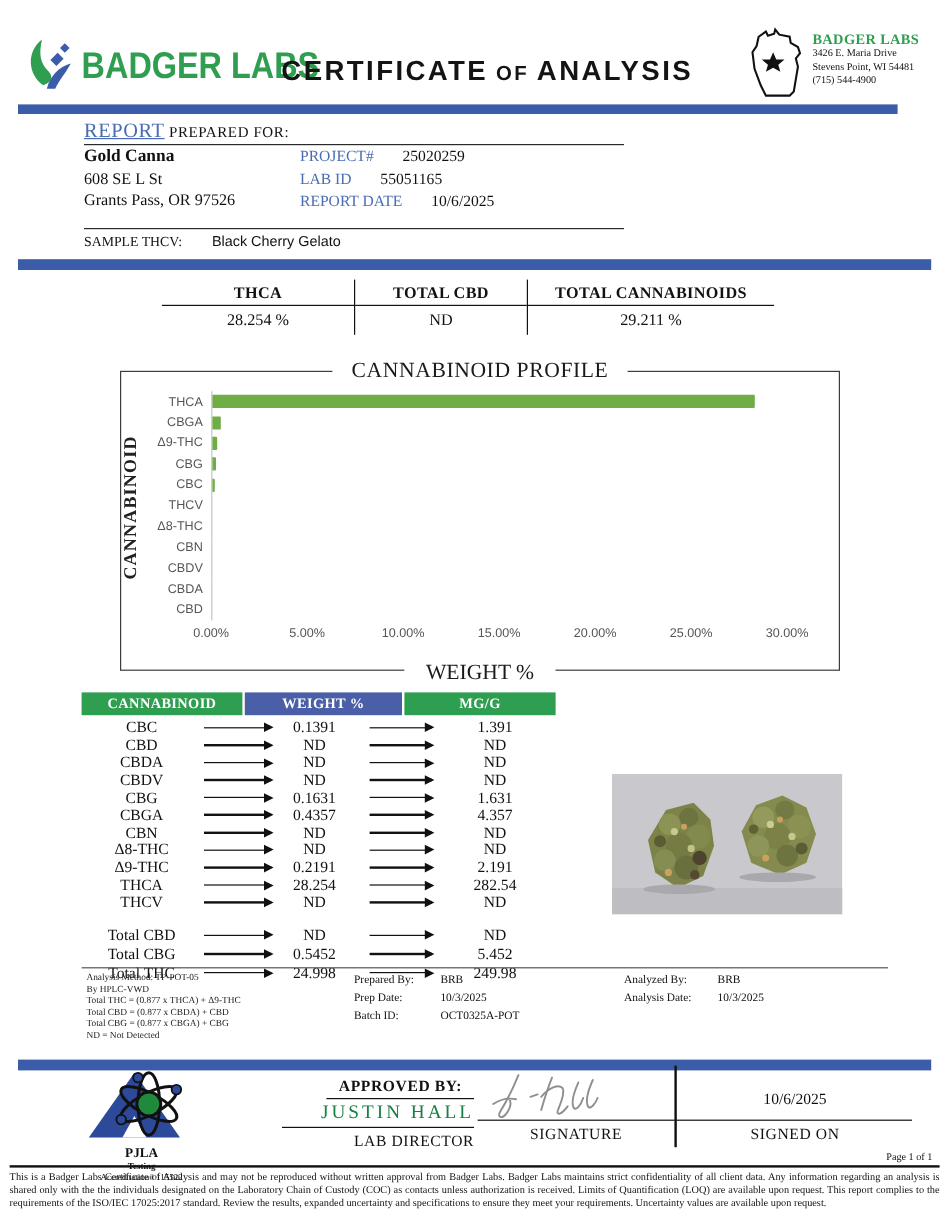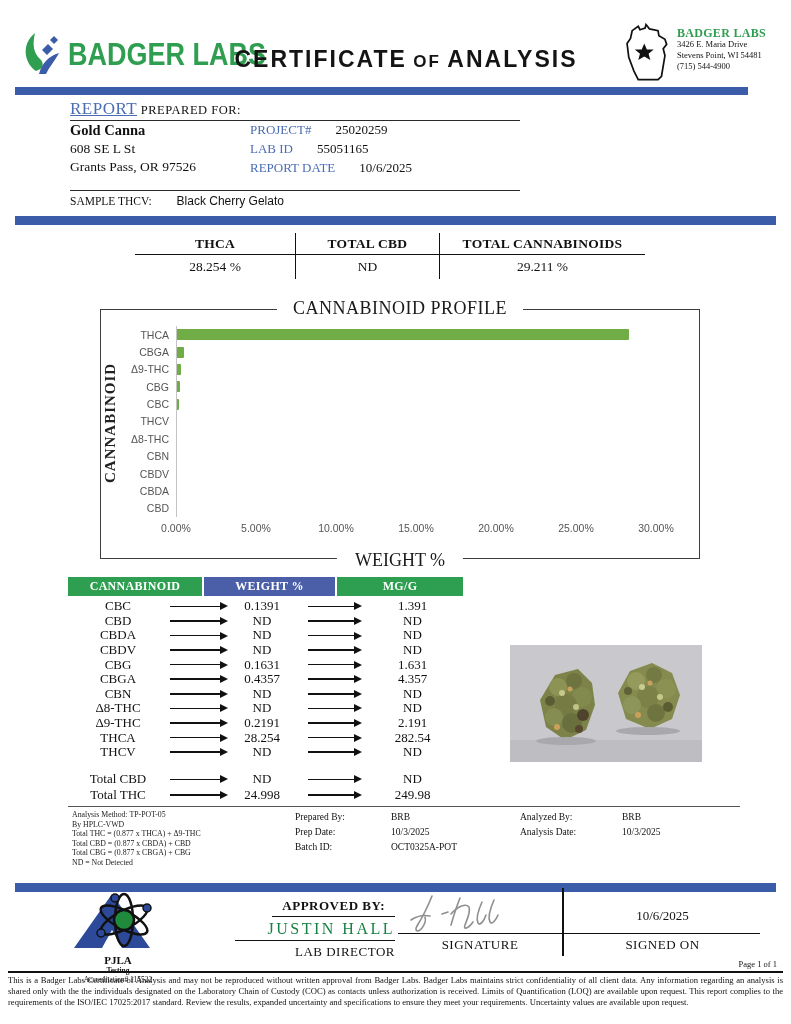--- a/index.html
+++ b/index.html
@@ -76,21 +76,21 @@
   .arr::after { content:''; position:absolute; right:-2px; top:-3.2px; border-left:8px solid #111; border-top:4px solid transparent; border-bottom:4px solid transparent; }
 
   
   .photo { position:absolute; left:510px; top:645px; width:192px; height:117px; }
 
   
   .foot-rule { position:absolute; left:68px; top:806px; width:672px; border-top:1.5px solid #555; }
   .fn-left { position:absolute; left:72px; top:810px; width:210px; font-size:7.8px; line-height:9.6px; color:#222; }
   .fn-mid { position:absolute; left:295px; top:810px; width:200px; font-size:9.5px; line-height:15px; }
   .fn-right { position:absolute; left:520px; top:810px; width:210px; font-size:9.5px; line-height:15px; }
-  .fn-row { display:flex;gap:24px; }
+  .fn-row { display:flex; }
   .fn-label { width:72px; }
   .fn-right .fn-label { width:78px; }
   .fn-value { font-weight:normal; }
 
   
   .pjla { position:absolute; left:58px; top:890px; width:120px; text-align:center; }
   .pjla-name { font-weight:bold; font-size:11px; margin-top:-2px; }
   .pjla-testing { font-weight:bold; font-size:7.5px; }
   .pjla-accr { font-size:7.5px; }
   .approved { position:absolute; left:235px; top:896px; width:160px; text-align:right; }
@@ -350,20 +350,27 @@
           <div class="arr arr2"></div>
           <div class="tmgg">ND</div>
         </div>
         <div class="tspacer"></div>
         <div class="trow total">
           <div class="tname">Total CBD</div>
           <div class="arr"></div>
           <div class="tval">ND</div>
           <div class="arr arr2"></div>
           <div class="tmgg">ND</div>
+        </div>
+        <div class="trow total">
+          <div class="tname">Total CBG</div>
+          <div class="arr"></div>
+          <div class="tval">0.5452</div>
+          <div class="arr arr2"></div>
+          <div class="tmgg">5.452</div>
         </div>
         <div class="trow total">
           <div class="tname">Total THC</div>
           <div class="arr"></div>
           <div class="tval">24.998</div>
           <div class="arr arr2"></div>
           <div class="tmgg">249.98</div>
         </div>
       </div>
   </div>

